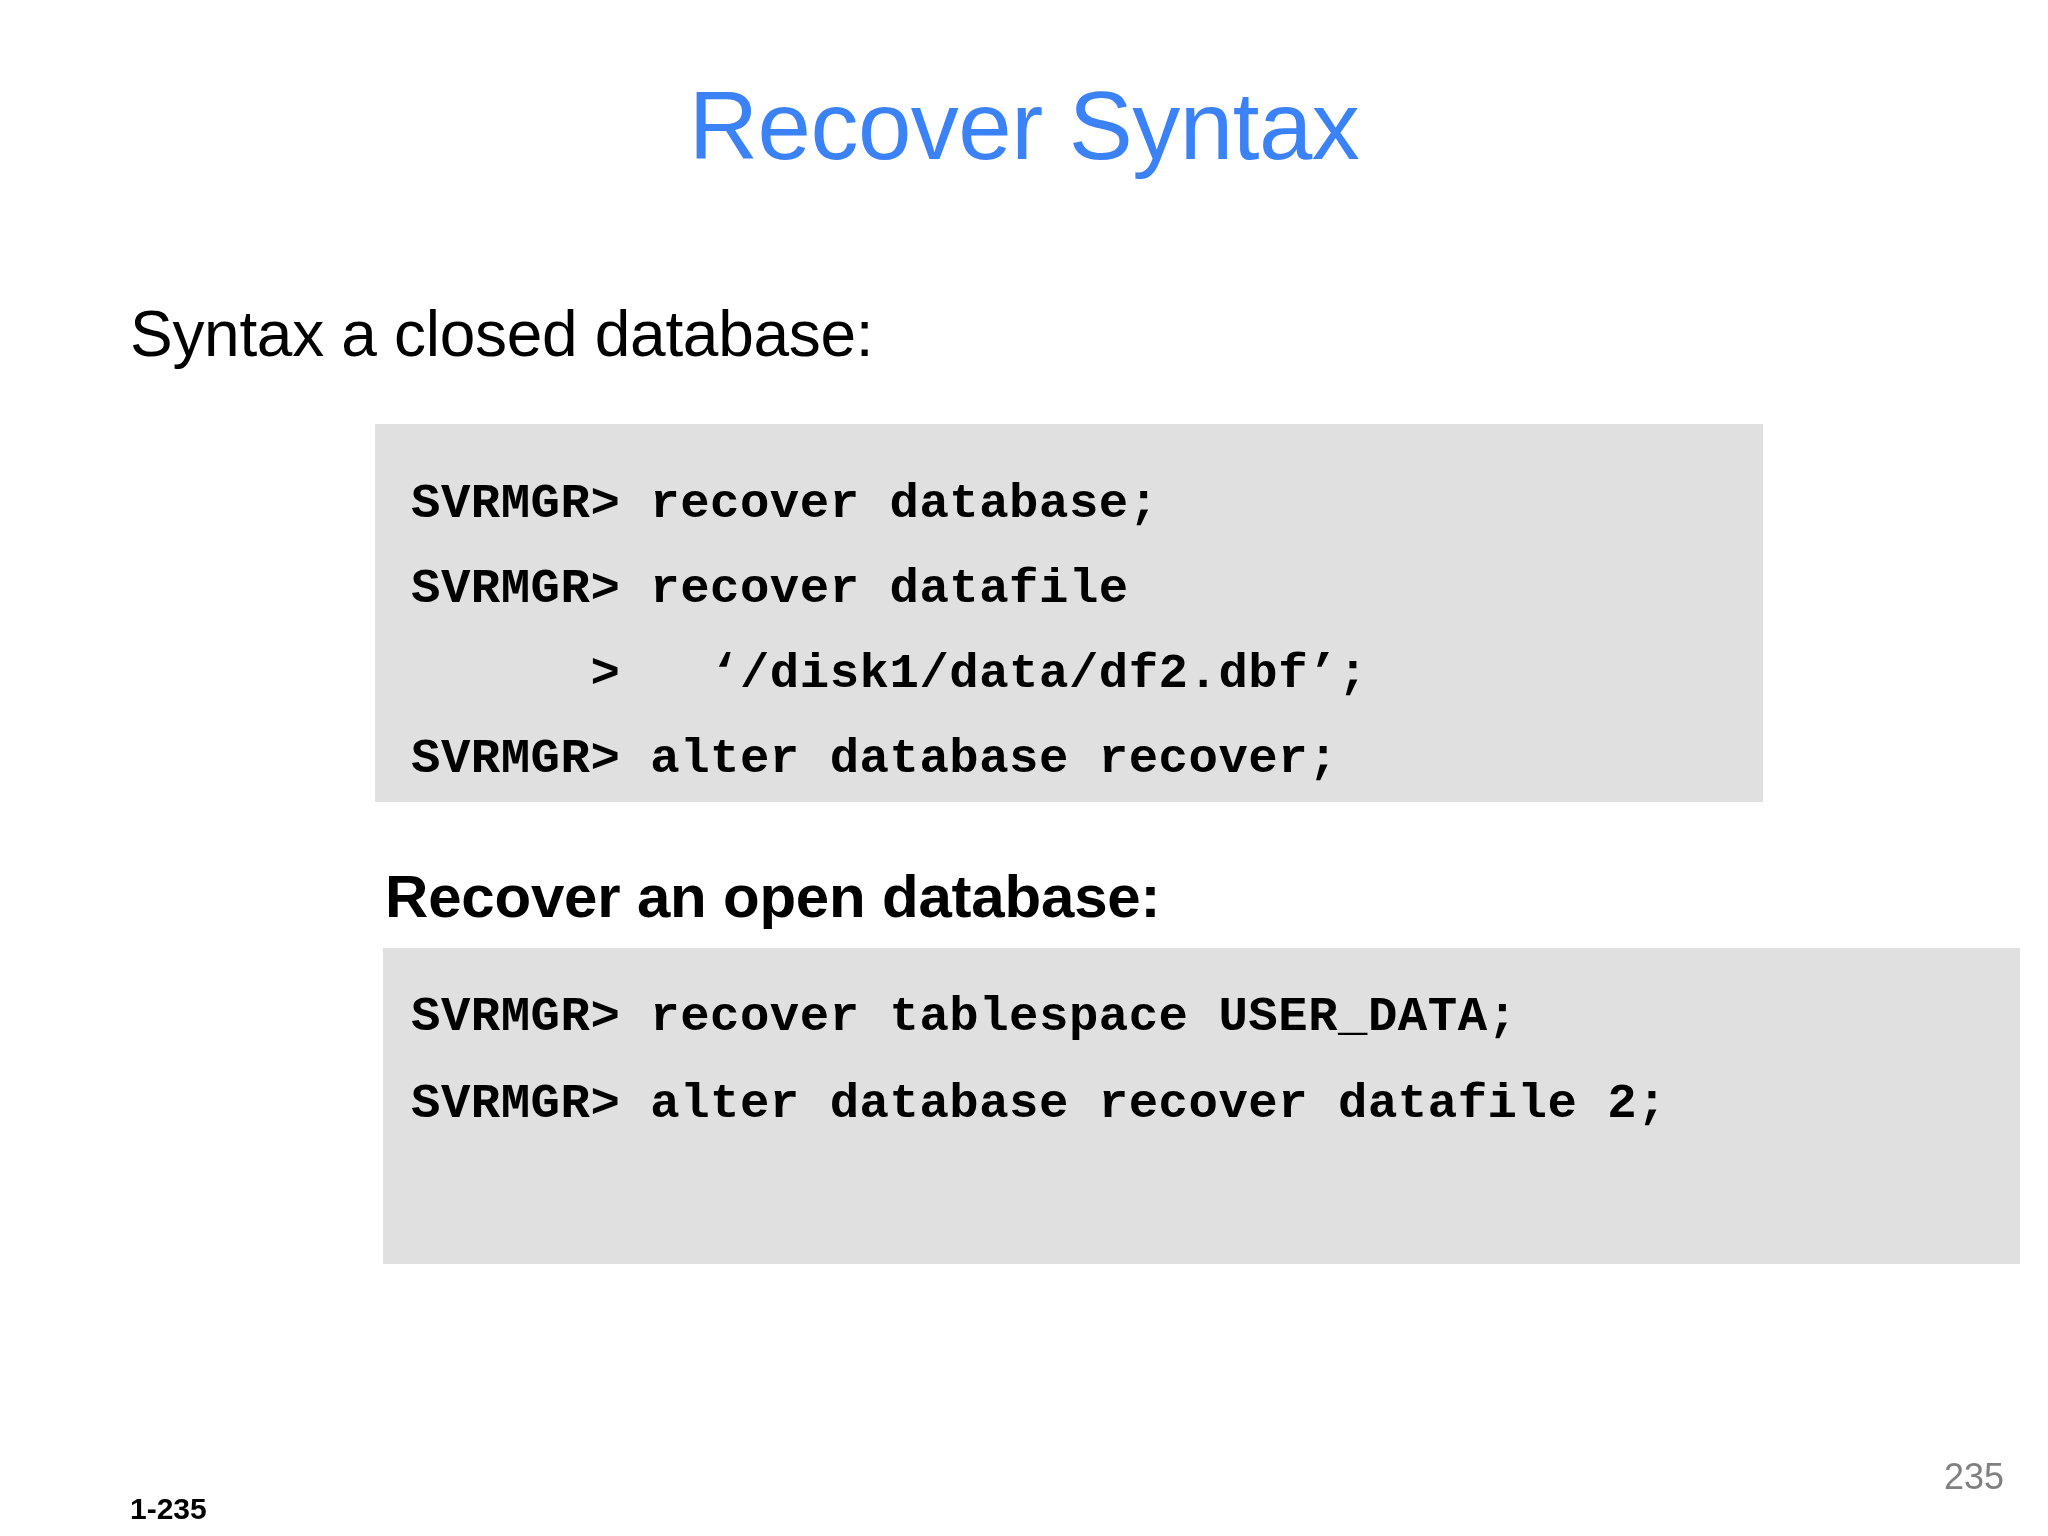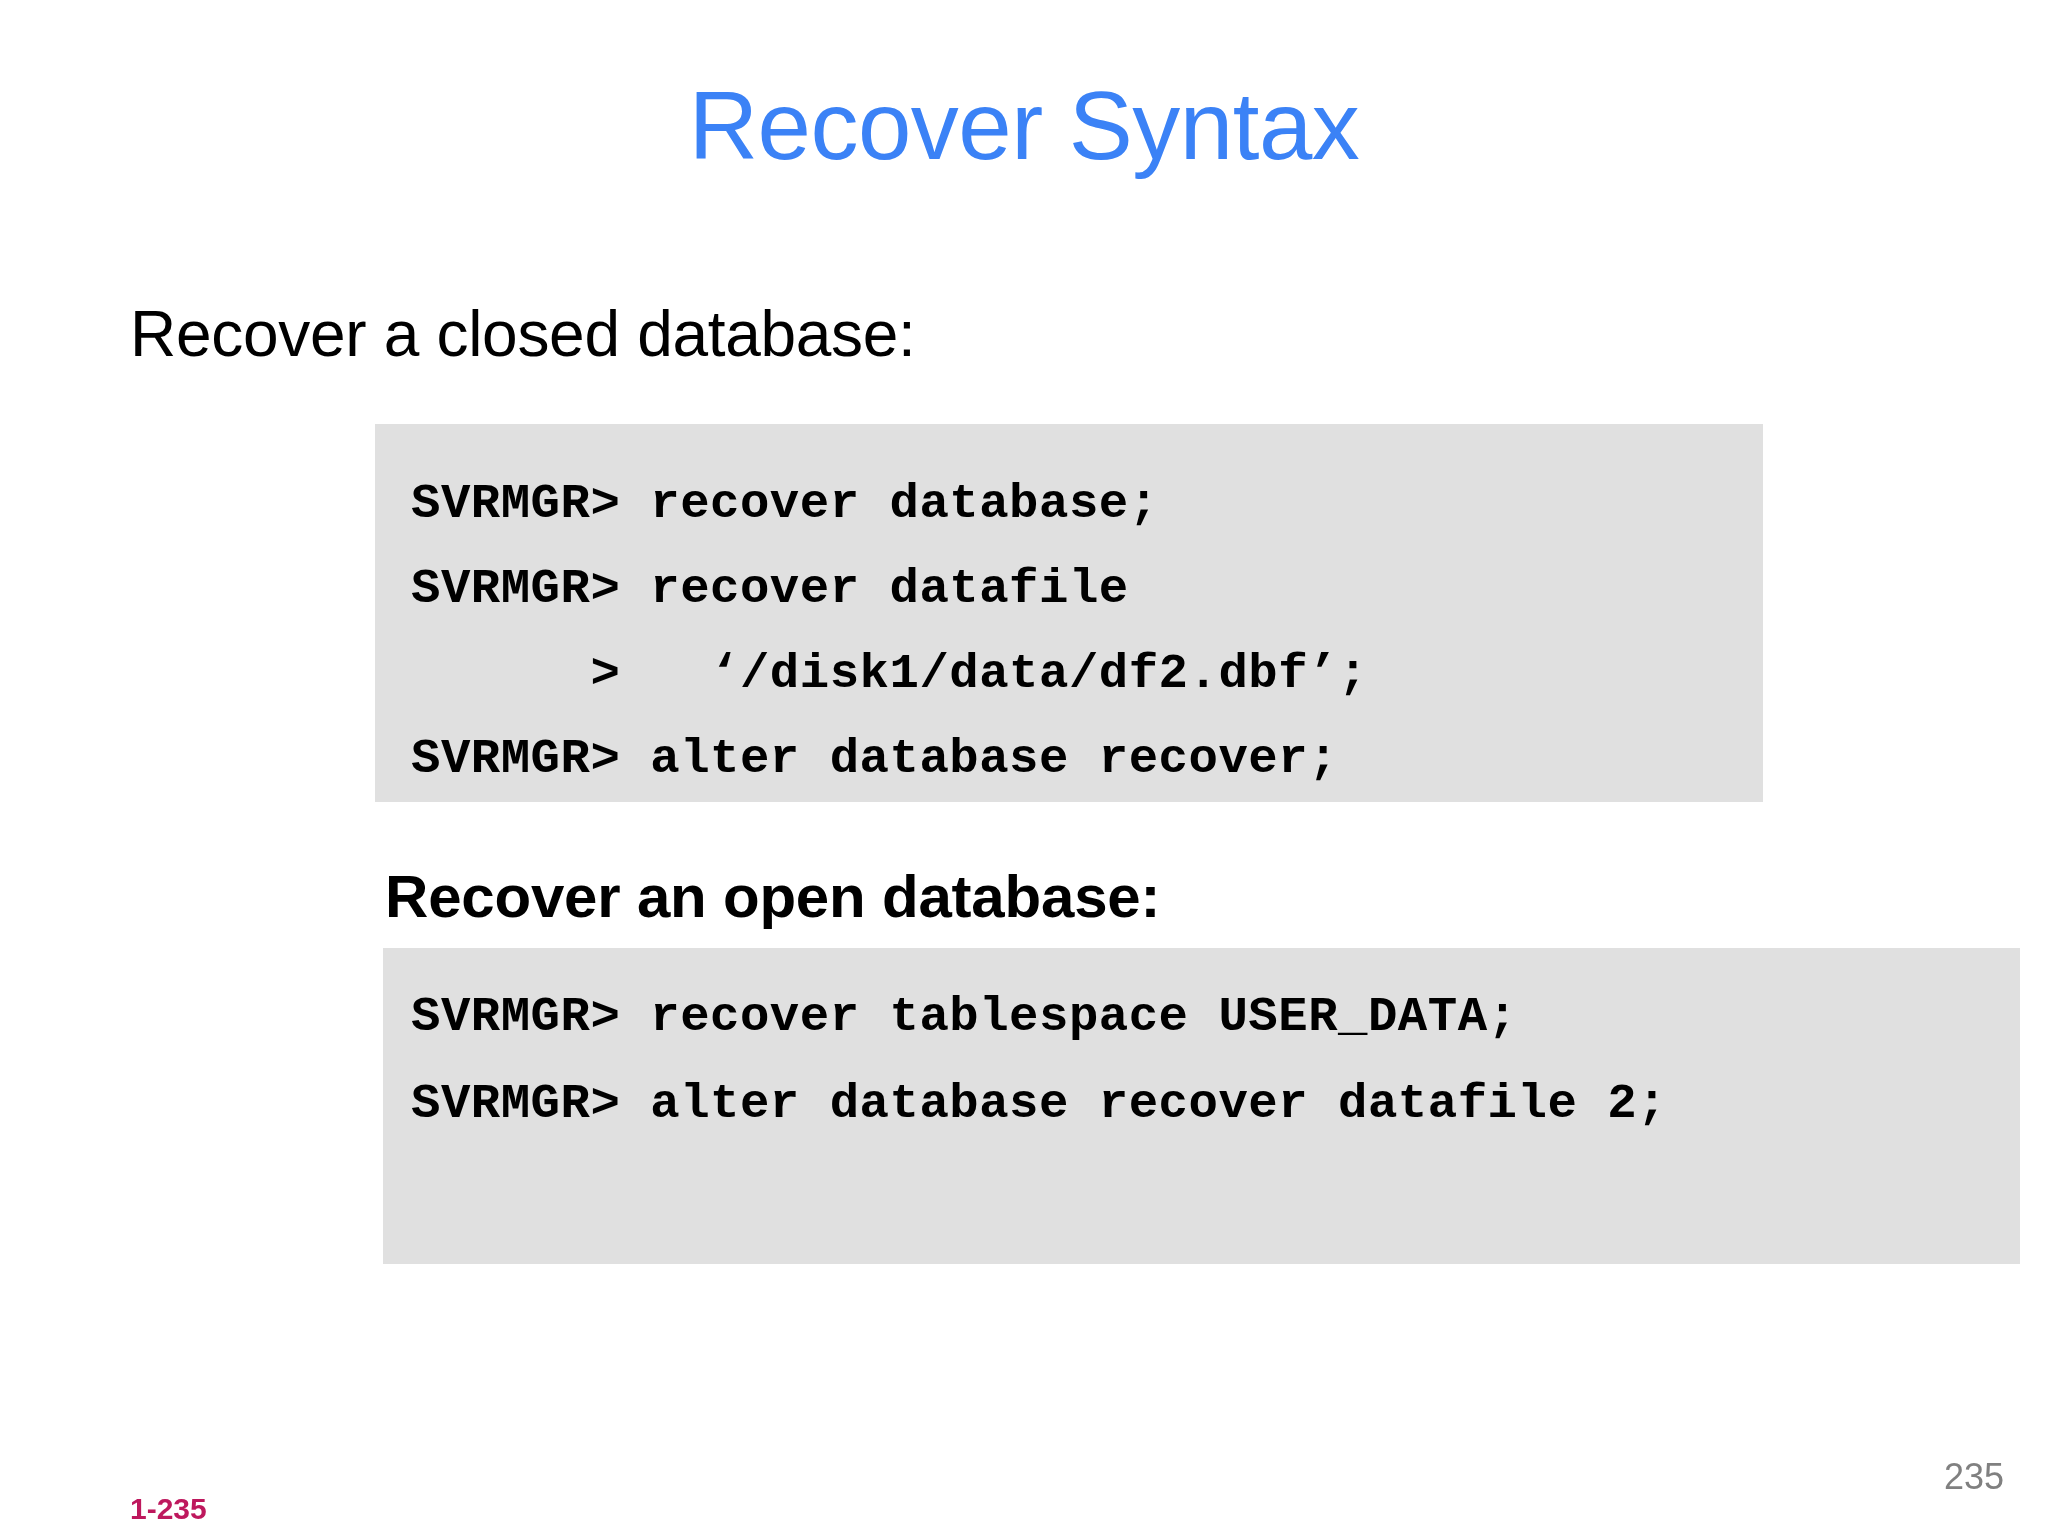--- a/index.html
+++ b/index.html
@@ -98,40 +98,40 @@
   }
 
   
   .footer-left {
     position: absolute;
     left: 130px;
     top: 1492px;
     font-family: "Liberation Sans", sans-serif;
     font-size: 30px;
     font-weight: 700;
-    color: #be185d;
+    color: #000000;
   }
   .page-number {
     position: absolute;
     left: 1944px;
     top: 1456px;
     font-family: "Liberation Sans", sans-serif;
     font-size: 36px;
     font-weight: 400;
     color: #808080;
   }
 </style>
 </head>
 <body>
 
 <div class="slide">
 
   <div class="slide-title">Recover Syntax</div>
 
-  <div class="subhead">Recover a closed database:</div>
+  <div class="subhead">Syntax a closed database:</div>
 
   <div class="code-block block-1">
     <div class="code-line">SVRMGR&gt; recover database;</div>
     <div class="code-line">SVRMGR&gt; recover datafile</div>
     <div class="code-line">      &gt;   ‘/disk1/data/df2.dbf’;</div>
     <div class="code-line">SVRMGR&gt; alter database recover;</div>
   </div>
 
   <div class="section-head">Recover an open database:</div>
 

